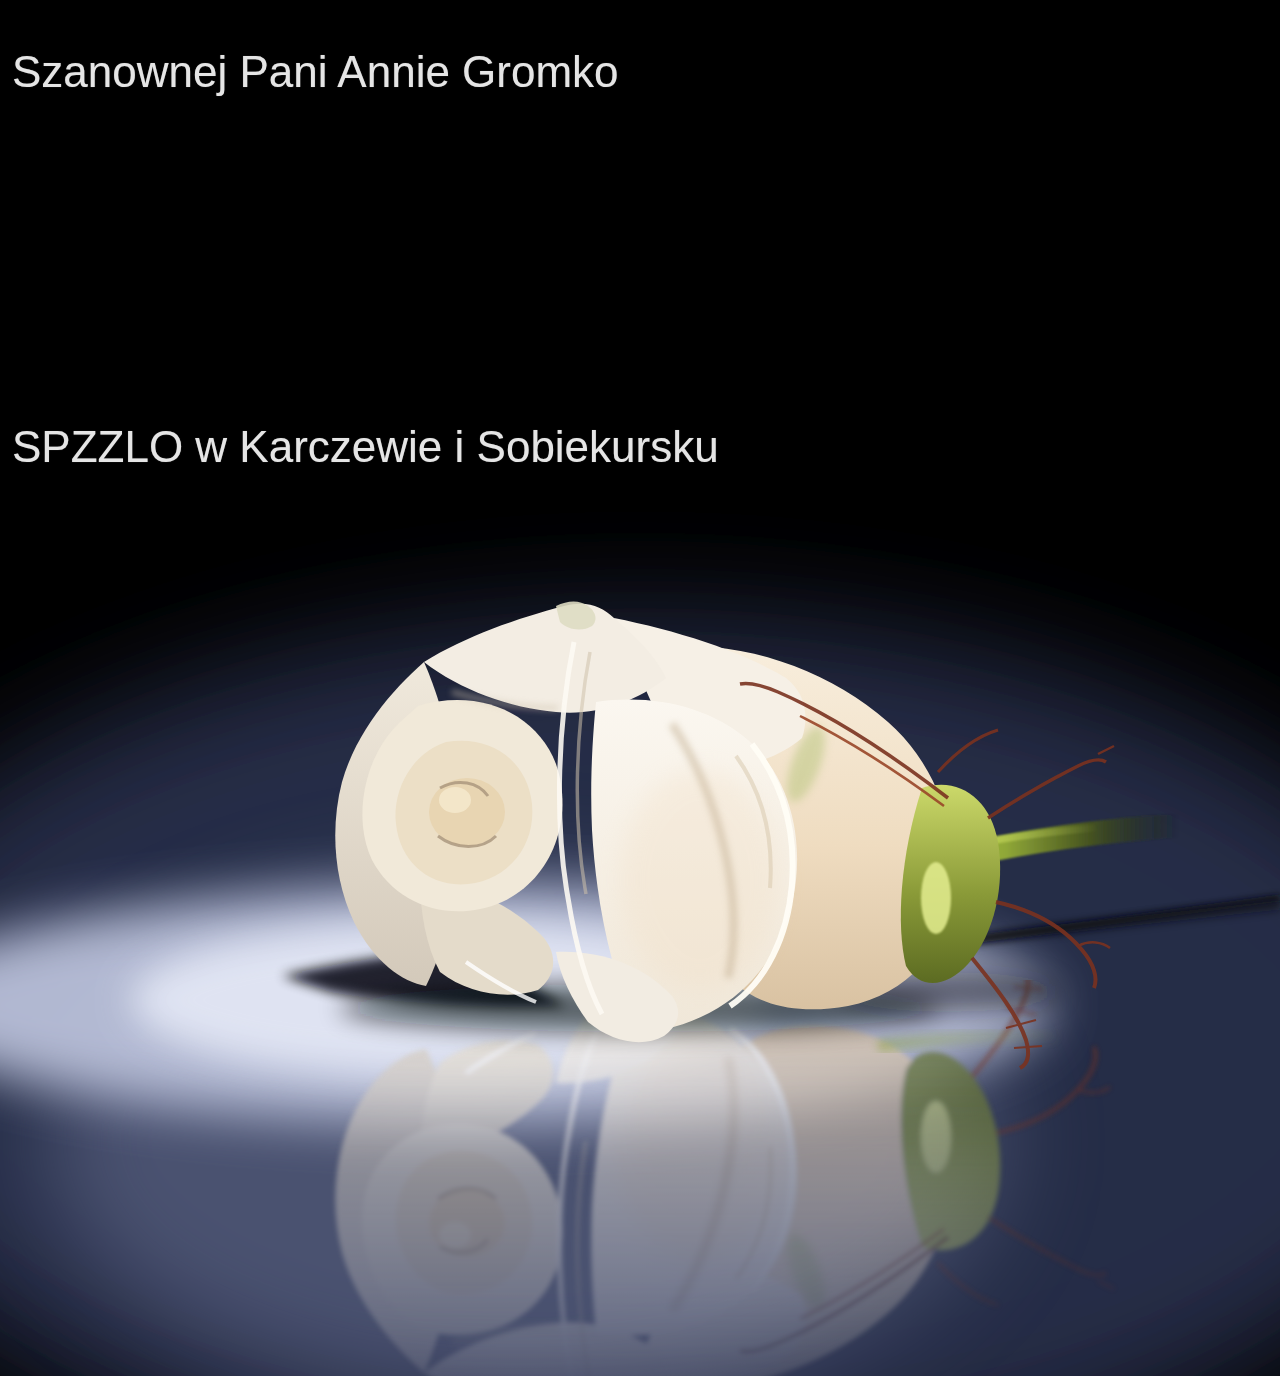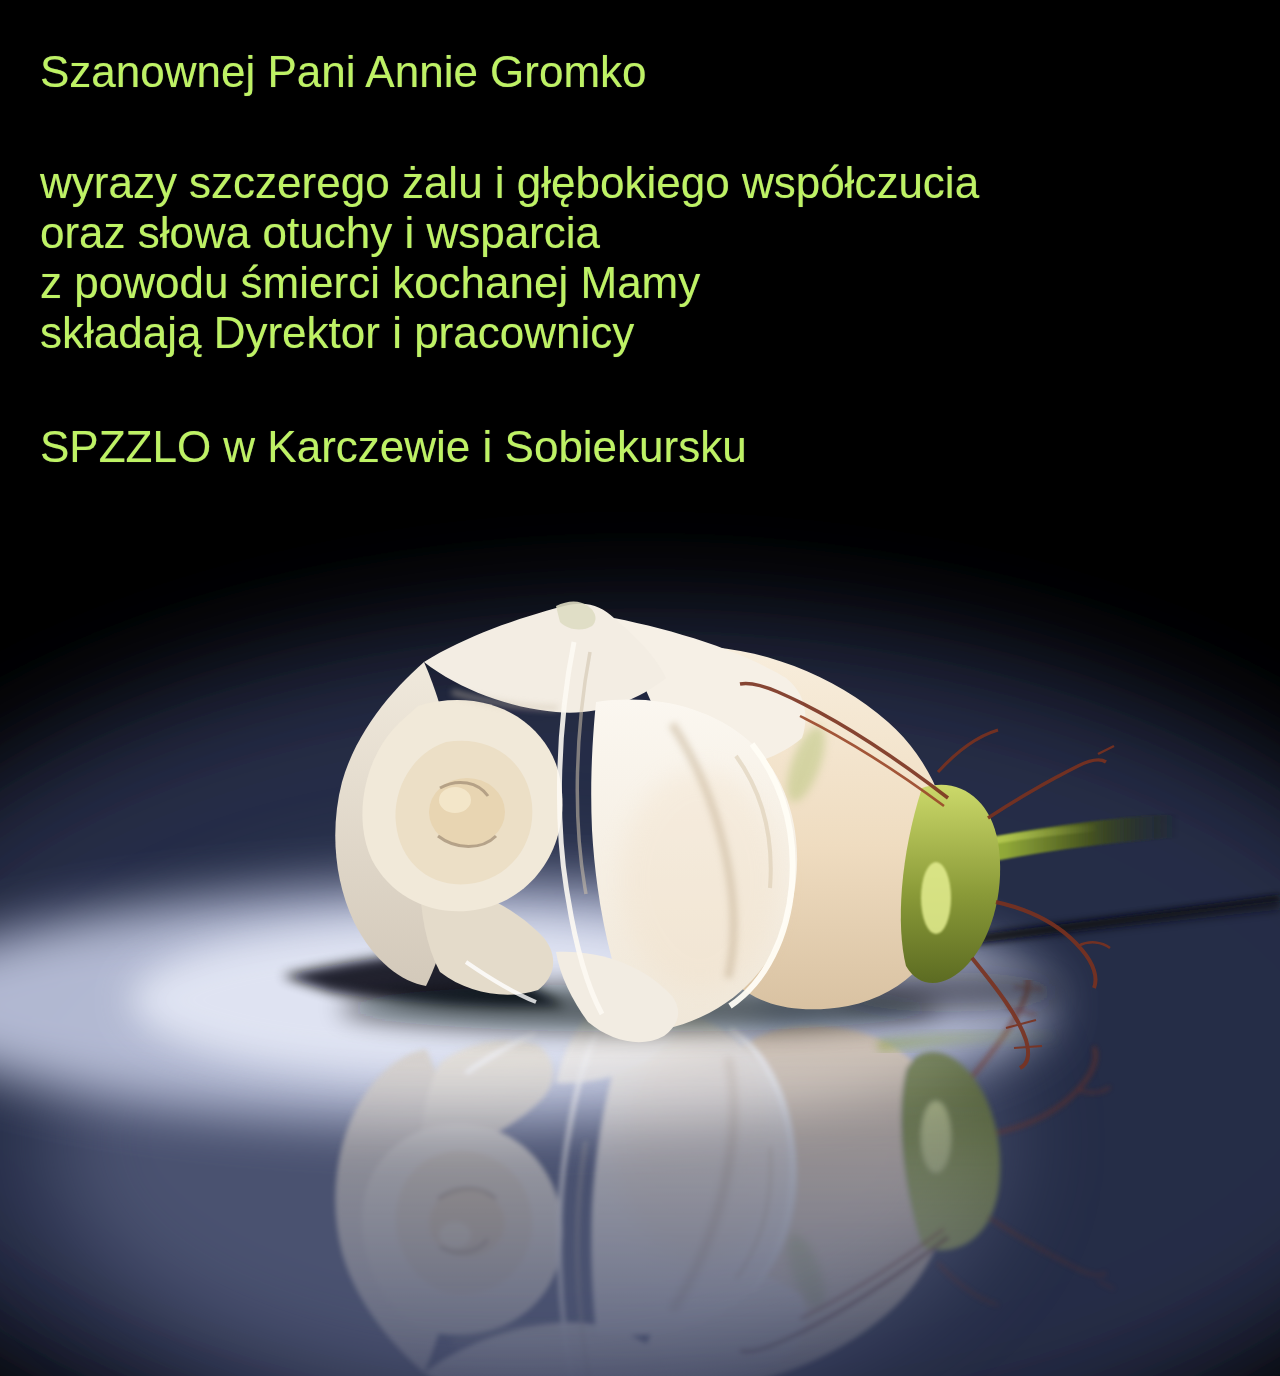--- a/index.html
+++ b/index.html
@@ -12,22 +12,22 @@
     font-family: "Liberation Sans", sans-serif;
   }
   .photo-svg {
     position: absolute;
     left: 0; top: 0;
     width: 1280px; height: 1376px;
     display: block;
   }
   .card-text {
     position: absolute;
-    left: 40px;
-    color: #bef264;
+    left: 12px;
+    color: #e5e5e5;
     font-size: 44px;
     line-height: 50px;
     font-weight: 400;
     white-space: nowrap;
     text-shadow: 0 0 1px rgba(255,255,255,0.35);
   }
   .recipient   { top: 47px;  }
   .message     { top: 158px; }
   .signature   { top: 422px; text-align: right; }
 </style>
@@ -193,22 +193,16 @@
       <path d="M 934 852 C 996 838 1048 832 1096 828" fill="none" stroke="url(#stemHiGrad)" stroke-width="7" opacity="0.85" filter="url(#b1)"></path>
     </g>
 
     <g>
       <use href="#flower"></use>
     </g>
   </svg>
 
   <div class="card-text recipient">Szanownej Pani Annie Gromko</div>
 
-  <div class="card-text message">
-    <div>wyrazy szczerego żalu i głębokiego współczucia</div>
-    <div>oraz słowa otuchy i wsparcia</div>
-    <div>z powodu śmierci kochanej Mamy</div>
-    <div>składają Dyrektor i pracownicy</div>
-  </div>
 
   <div class="card-text signature">SPZZLO w Karczewie i Sobiekursku</div>
 
 </div>
 
 </body></html>

